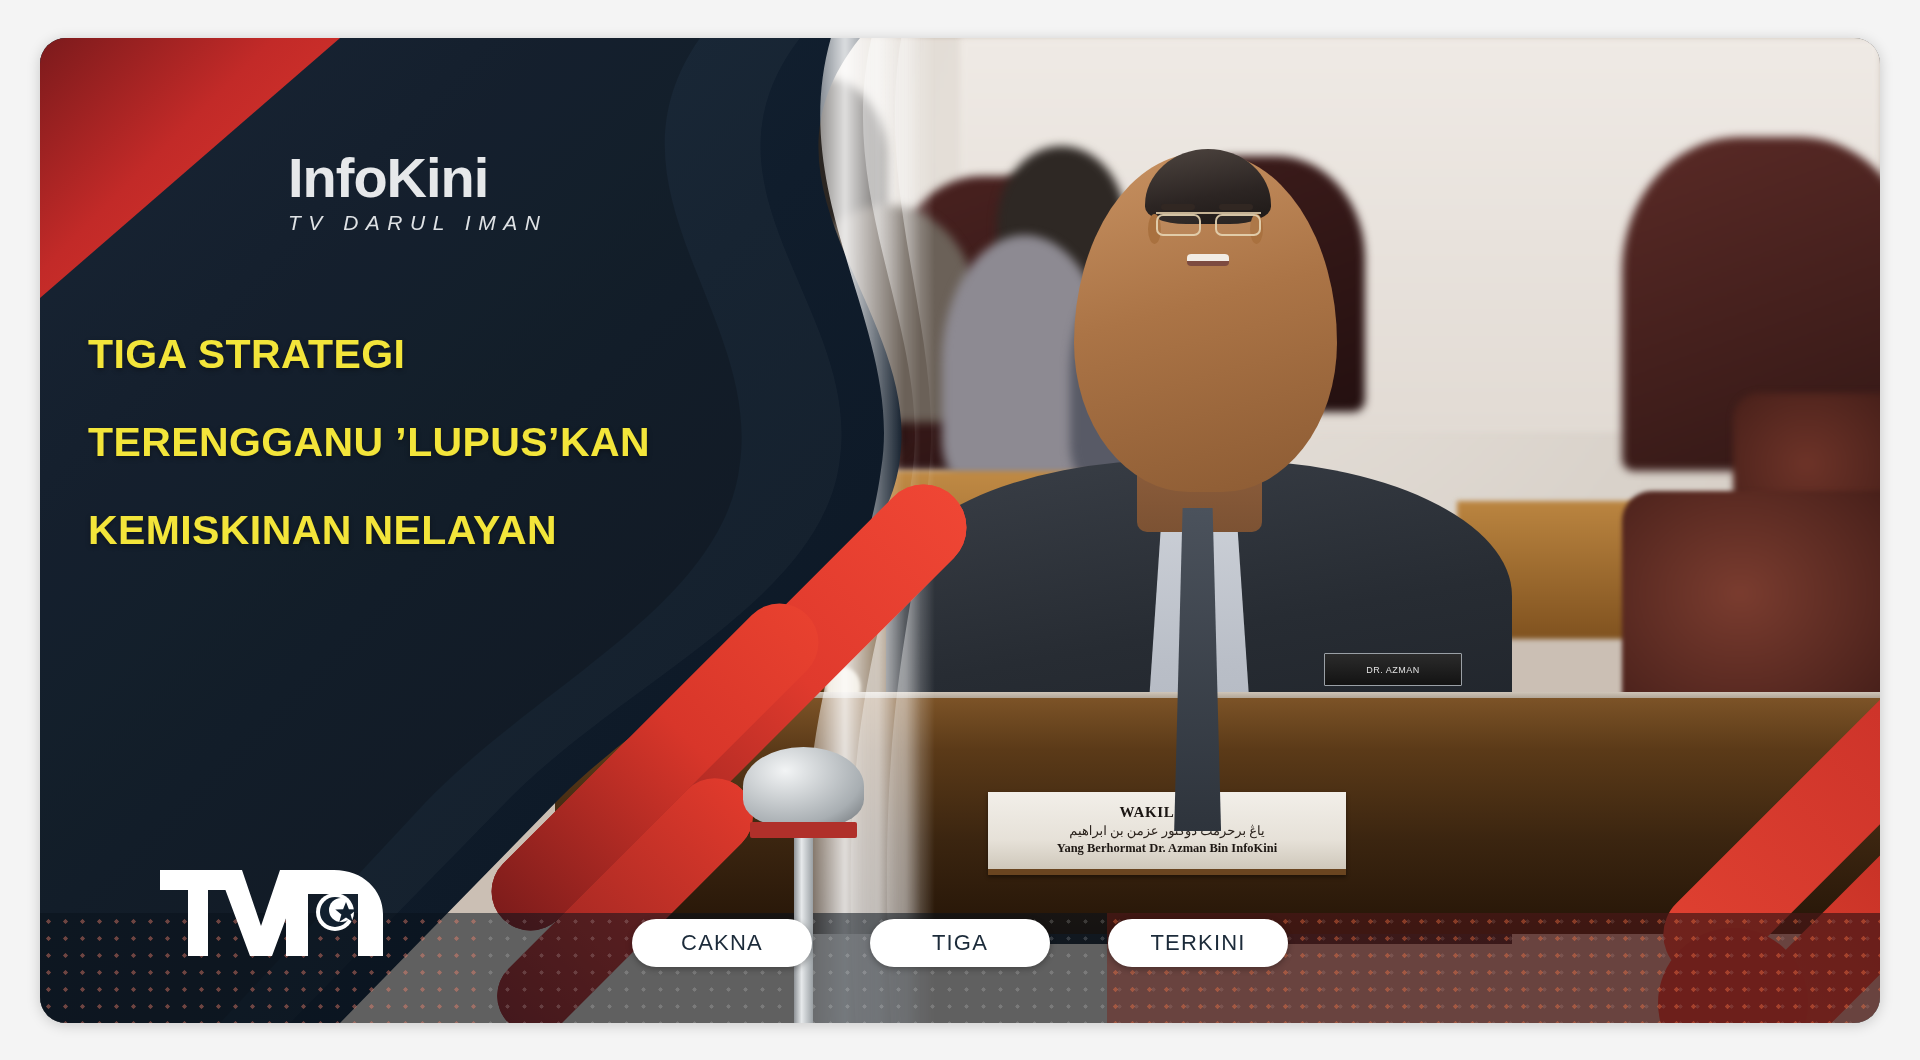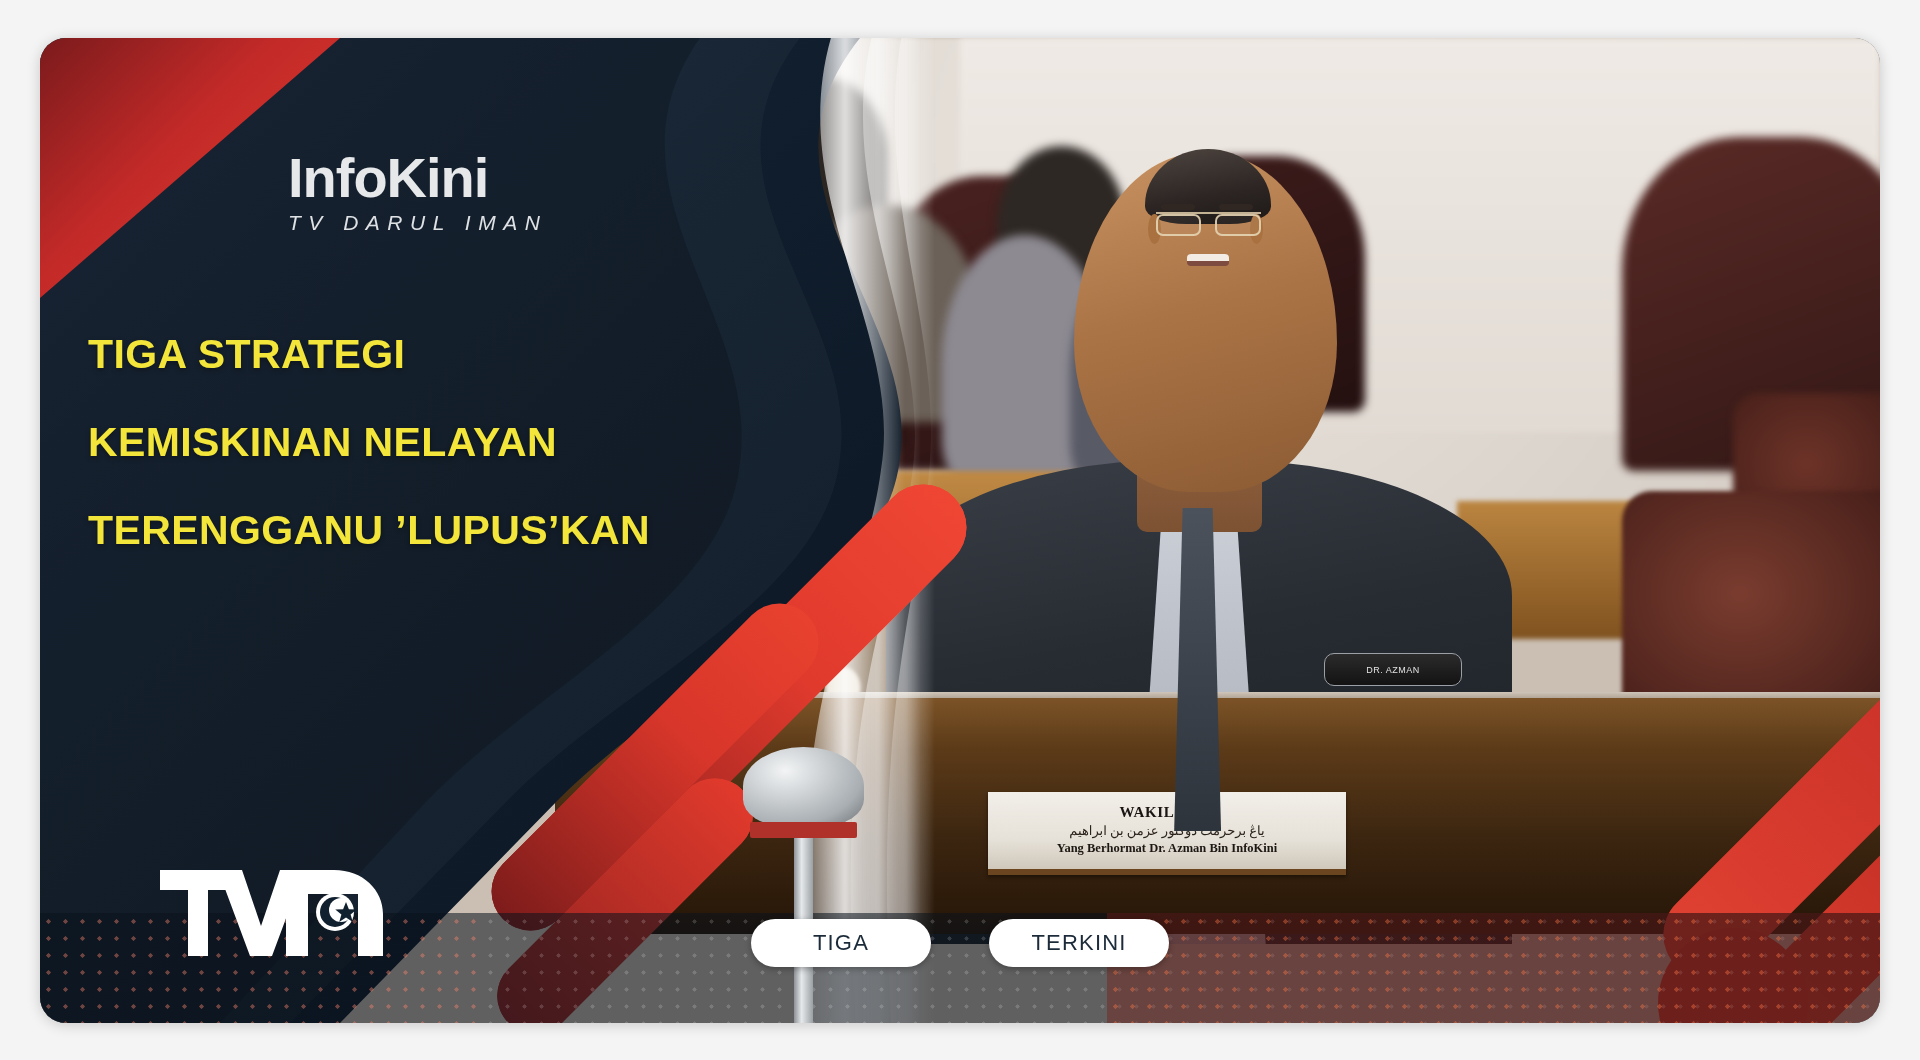--- a/index.html
+++ b/index.html
@@ -155,21 +155,21 @@
   .sp-brow.l{ left:33%; } .sp-brow.r{ left:55%; }
   .sp-mouth {
     position:absolute; left:43%; top:30%; width:16%; height:3.4%;
     background:linear-gradient(180deg,#f2ece4 0 55%, #7d4b40 55% 100%);
     border-radius:4px;
   }
   .sp-badge {
     position:absolute; left:70%; top:64%; width:22%; height:4%;
     background:linear-gradient(180deg,#2b2b2b,#131313);
     border:1.5px solid #9aa0a6;
-    border-radius:10px;
+    border-radius:1px;
     display:flex; align-items:center; justify-content:center;
     font-size:9px; letter-spacing:.5px; color:#e2e2e2;
     z-index:6;
   }
   .mic-stem {
     position:absolute; left:41%; top:76%; width:1%; height:34%;
     background:linear-gradient(90deg,#8e9296,#e6e9eb 40%,#9aa0a4);
     z-index:5;
   }
   .mic-head {
@@ -419,39 +419,40 @@
   <div class="halftone-red"></div>
   <div class="halftone-left"></div>
 
   <div class="brand">
     <div class="brand-name">InfoKini</div>
     <div class="brand-sub">TV DARUL IMAN</div>
   </div>
 
   <div class="headline">
     <div class="hl-line">TIGA STRATEGI</div>
+    <div class="hl-line">TERENGGANU ’LUPUS’KAN</div>
     <div class="hl-line">KEMISKINAN NELAYAN</div>
-    <div class="hl-line">TERENGGANU ’LUPUS’KAN</div>
   </div>
 
   <div class="tvdi">
     <svg width="230" height="100" viewBox="0 0 230 100">
 
       <path d="M2 6 H78 V26 H50 V92 H30 V26 H2 Z" fill="#ffffff"></path>
 
       <path d="M60 6 H84 L103 62 L122 6 H146 L114 92 H92 Z" fill="#ffffff"></path>
 
       <path d="M128 6 H176 C205 6 225 26 225 50 V92 H128 Z
                M200 30 V92 H150 V30 Z" fill="#ffffff" fill-rule="evenodd"></path>
 
       <circle cx="177" cy="48" r="19" fill="#ffffff"></circle>
       <circle cx="177" cy="48" r="15" fill="#11202f"></circle>
       <circle cx="183" cy="46" r="12" fill="#ffffff"></circle>
       <polygon fill="#11202f" points="188,38 190.9,45.3 198.7,45.6 192.6,50.5 194.8,58 188,53.6 181.2,58 183.4,50.5 177.3,45.6 185.1,45.3"></polygon>
     </svg>
   </div>
 
   <div class="pills">
+    <div class="pill">CAKNA</div>
     <div class="pill">TIGA</div>
     <div class="pill">TERKINI</div>
   </div>
 
 </div>
 
 </body></html>

